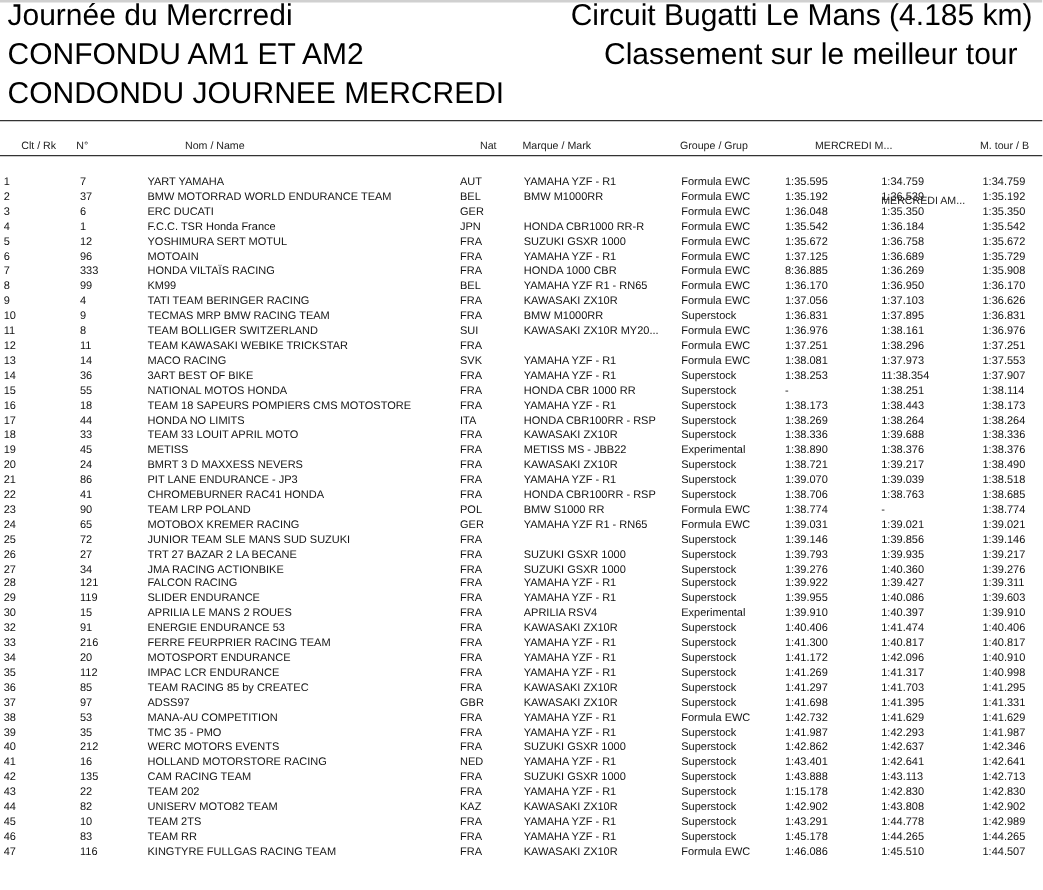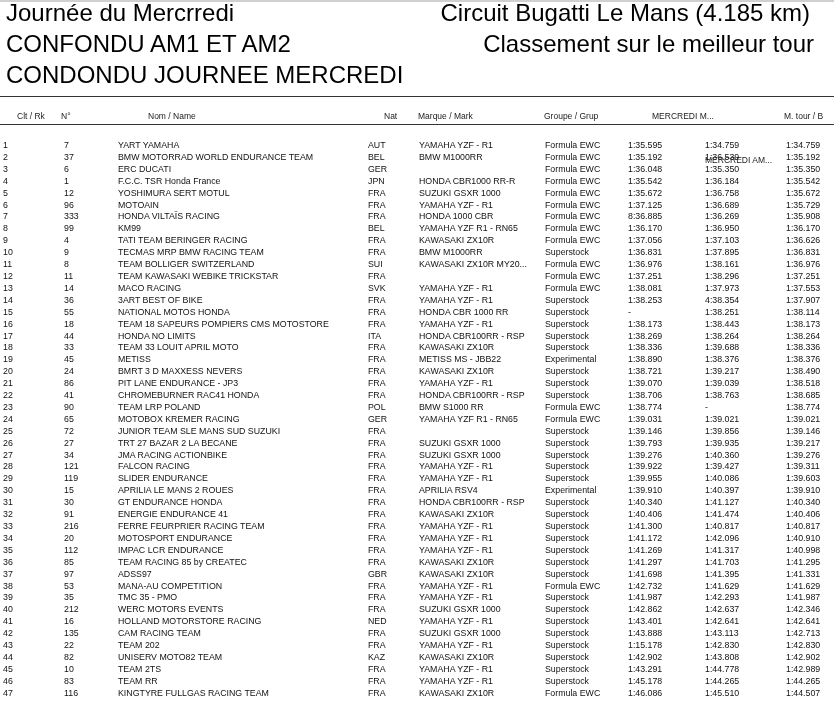--- a/index.html
+++ b/index.html
@@ -20,21 +20,21 @@
   td.c-bt { }
 </style>
 </head>
 <body>
 
 <div class="rule" style="top:0; border-top:2px solid #d0d0d0;"></div>
 
 <div class="hdr" style="left:6px; top:2px;">Journée du Mercrredi</div>
 <div class="hdr" style="left:6px; top:33px;">CONFONDU AM1 ET AM2</div>
 <div class="hdr" style="left:6px; top:64px;">CONDONDU JOURNEE MERCREDI</div>
-<div class="hdr" style="right:24px; top:2px; text-align:left;">Circuit Bugatti Le Mans (4.185 km)</div>
+<div class="hdr" style="right:8px; top:2px; text-align:left;">Circuit Bugatti Le Mans (4.185 km)</div>
 <div class="hdr" style="right:20px; top:33px; text-align:right;">Classement sur le meilleur tour</div>
 
 <div class="rule" style="top:96px; border-top:1px solid #333;"></div>
 
 <div class="colhead" style="left:17px;">Clt / Rk</div>
 <div class="colhead" style="left:61px;">N°</div>
 <div class="colhead" style="left:115px;padding-left:33px;">Nom / Name</div>
 <div class="colhead" style="left:366px;padding-left:18px;">Nat</div>
 <div class="colhead" style="left:418px;">Marque / Mark</div>
 <div class="colhead" style="left:544px;">Groupe / Grup</div>
@@ -190,21 +190,21 @@
         <td class="c-bt">1:37.553</td>
       </tr>
       <tr>
         <td class="c-rk">14</td>
         <td class="c-no">36</td>
         <td class="c-nm">3ART BEST OF BIKE</td>
         <td class="c-nat">FRA</td>
         <td class="c-mk">YAMAHA YZF - R1</td>
         <td class="c-gr">Superstock</td>
         <td class="c-t1">1:38.253</td>
-        <td class="c-t2">4:38.354</td>
+        <td class="c-t2">11:38.354</td>
         <td class="c-bt">1:37.907</td>
       </tr>
       <tr>
         <td class="c-rk">15</td>
         <td class="c-no">55</td>
         <td class="c-nm">NATIONAL MOTOS HONDA</td>
         <td class="c-nat">FRA</td>
         <td class="c-mk">HONDA CBR 1000 RR</td>
         <td class="c-gr">Superstock</td>
         <td class="c-t1">-</td>
@@ -370,34 +370,23 @@
         <td class="c-no">15</td>
         <td class="c-nm">APRILIA LE MANS 2 ROUES</td>
         <td class="c-nat">FRA</td>
         <td class="c-mk">APRILIA RSV4</td>
         <td class="c-gr">Experimental</td>
         <td class="c-t1">1:39.910</td>
         <td class="c-t2">1:40.397</td>
         <td class="c-bt">1:39.910</td>
       </tr>
       <tr>
-        <td class="c-rk">31</td>
-        <td class="c-no">30</td>
-        <td class="c-nm">GT ENDURANCE HONDA</td>
-        <td class="c-nat">FRA</td>
-        <td class="c-mk">HONDA CBR100RR - RSP</td>
-        <td class="c-gr">Superstock</td>
-        <td class="c-t1">1:40.340</td>
-        <td class="c-t2">1:41.127</td>
-        <td class="c-bt">1:40.340</td>
-      </tr>
-      <tr>
         <td class="c-rk">32</td>
         <td class="c-no">91</td>
-        <td class="c-nm">ENERGIE ENDURANCE 41</td>
+        <td class="c-nm">ENERGIE ENDURANCE 53</td>
         <td class="c-nat">FRA</td>
         <td class="c-mk">KAWASAKI ZX10R</td>
         <td class="c-gr">Superstock</td>
         <td class="c-t1">1:40.406</td>
         <td class="c-t2">1:41.474</td>
         <td class="c-bt">1:40.406</td>
       </tr>
       <tr>
         <td class="c-rk">33</td>
         <td class="c-no">216</td>

